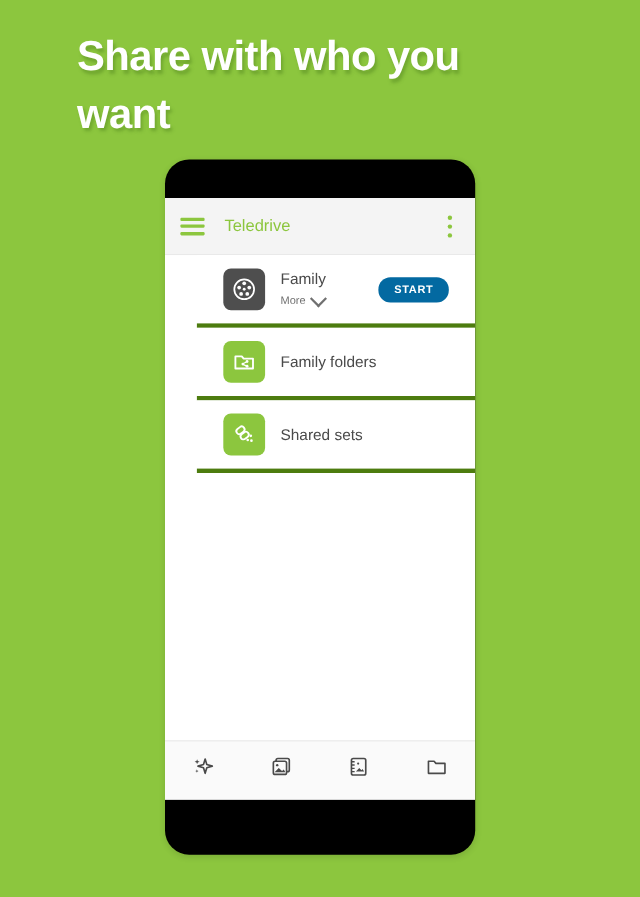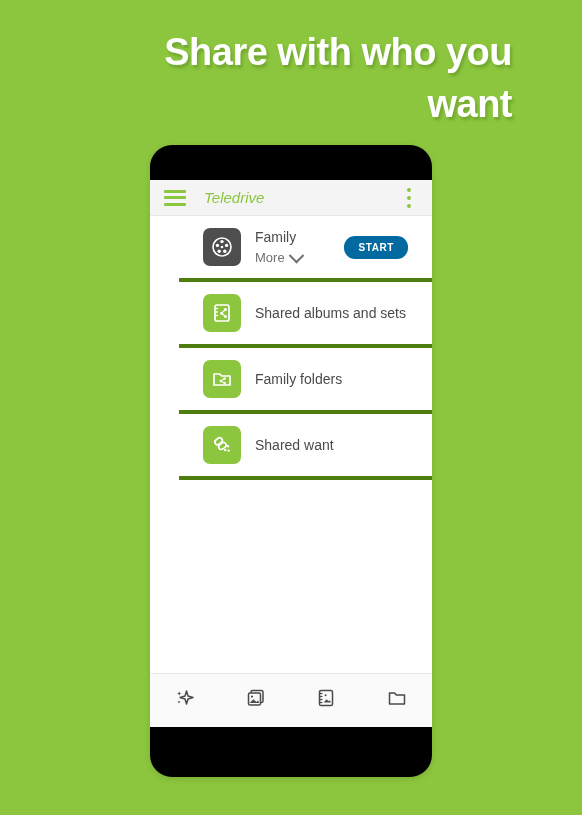--- a/index.html
+++ b/index.html
@@ -14,21 +14,21 @@
     overflow: hidden;
     position: relative;
   }
 
   
   .headline {
     position: absolute;
     top: 26px;
     left: 0;
     width: 582px;
-    text-align: right;
+    text-align: left;
     color: #ffffff;
     font-size: 38px;
     line-height: 52px;
     font-weight: bold;
     letter-spacing: -0.5px;
     text-shadow: 2px 3px 3px rgba(60,110,20,0.35);
     padding: 0 70px;
     box-sizing: border-box;
   }
 
@@ -49,28 +49,27 @@
     left: 0;
     top: 35px;
     width: 282px;
     height: 547px;
     background: #ffffff;
     overflow: hidden;
   }
 
   
   .appbar {
-    height: 36px;
+    height: 52px;
     background: #f4f4f4;
     display: flex;
     align-items: center;
     padding: 0 14px;
     box-sizing: border-box;
     border-bottom: 1px solid #e8e8e8;
-    font-style: italic;
   }
   .hamburger {
     width: 22px;
     height: 16px;
     display: flex;
     flex-direction: column;
     justify-content: space-between;
     cursor: pointer;
     flex: 0 0 auto;
   }
@@ -137,21 +136,21 @@
     min-width: 0;
   }
   .row-title {
     font-size: 14px;
     color: #4a4a4a;
     line-height: 18px;
   }
   .row-sub {
     display: flex;
     align-items: center;
-    font-size: 13px;
+    font-size: 10px;
     color: #707070;
     margin-top: 4px;
     line-height: 16px;
   }
   .caret {
     margin-left: 6px;
     display: inline-block;
     width: 9px;
     height: 9px;
     border-right: 2px solid #707070;
@@ -239,38 +238,20 @@
         <div class="row-text">
           <div class="row-title">Family</div>
           <div class="row-sub">
             <span>More</span>
             <span class="caret"></span>
           </div>
         </div>
         <button class="start-btn">START</button>
       </div>
 
-      <div class="row">
-        <div class="row-icon icon-green">
-          <svg width="24" height="24" viewBox="0 0 24 24">
-            <rect x="5" y="4" width="14" height="16" rx="2" fill="none" stroke="#ffffff" stroke-width="1.7"></rect>
-            <line x1="5" y1="7.5" x2="8" y2="7.5" stroke="#ffffff" stroke-width="1.4"></line>
-            <line x1="5" y1="11" x2="8" y2="11" stroke="#ffffff" stroke-width="1.4"></line>
-            <line x1="5" y1="14.5" x2="8" y2="14.5" stroke="#ffffff" stroke-width="1.4"></line>
-            <circle cx="15.4" cy="8.6" r="1.5" fill="#ffffff"></circle>
-            <circle cx="11.6" cy="12.2" r="1.5" fill="#ffffff"></circle>
-            <circle cx="15.4" cy="15.4" r="1.5" fill="#ffffff"></circle>
-            <line x1="12.1" y1="11.6" x2="14.8" y2="9.3" stroke="#ffffff" stroke-width="1.2"></line>
-            <line x1="12.1" y1="12.9" x2="14.8" y2="14.8" stroke="#ffffff" stroke-width="1.2"></line>
-          </svg>
-        </div>
-        <div class="row-text">
-          <div class="row-title">Shared albums and sets</div>
-        </div>
-      </div>
 
       <div class="row">
         <div class="row-icon icon-green">
           <svg width="24" height="24" viewBox="0 0 24 24">
             <path d="M4 7.5 L4 18 L20 18 L20 9 L11.5 9 L9.8 7 L4 7 Z" fill="none" stroke="#ffffff" stroke-width="1.7" stroke-linejoin="round"></path>
             <circle cx="14.6" cy="11.6" r="1.3" fill="#ffffff"></circle>
             <circle cx="10.8" cy="14" r="1.3" fill="#ffffff"></circle>
             <circle cx="14.6" cy="16" r="1.3" fill="#ffffff"></circle>
             <line x1="11.2" y1="13.5" x2="14" y2="12.1" stroke="#ffffff" stroke-width="1.1"></line>
             <line x1="11.2" y1="14.5" x2="14" y2="15.6" stroke="#ffffff" stroke-width="1.1"></line>
@@ -285,21 +266,21 @@
         <div class="row-icon icon-green">
           <svg width="24" height="24" viewBox="0 0 24 24">
             <rect x="4.6" y="5.6" width="8" height="5.2" rx="2.6" fill="none" stroke="#ffffff" stroke-width="1.7" transform="rotate(-38 8.6 8.2)"></rect>
             <rect x="8.4" y="10.4" width="8" height="5.2" rx="2.6" fill="none" stroke="#ffffff" stroke-width="1.7" transform="rotate(-38 12.4 13)"></rect>
             <circle cx="18" cy="13.2" r="1.2" fill="#ffffff"></circle>
             <circle cx="15.2" cy="17" r="1.2" fill="#ffffff"></circle>
             <circle cx="18.6" cy="17.6" r="1.2" fill="#ffffff"></circle>
           </svg>
         </div>
         <div class="row-text">
-          <div class="row-title">Shared want</div>
+          <div class="row-title">Shared sets</div>
         </div>
       </div>
 
     </div>
 
     <div class="bottomnav">
 
       <div class="navitem">
         <span>
           <svg width="24" height="24" viewBox="0 0 24 24">

